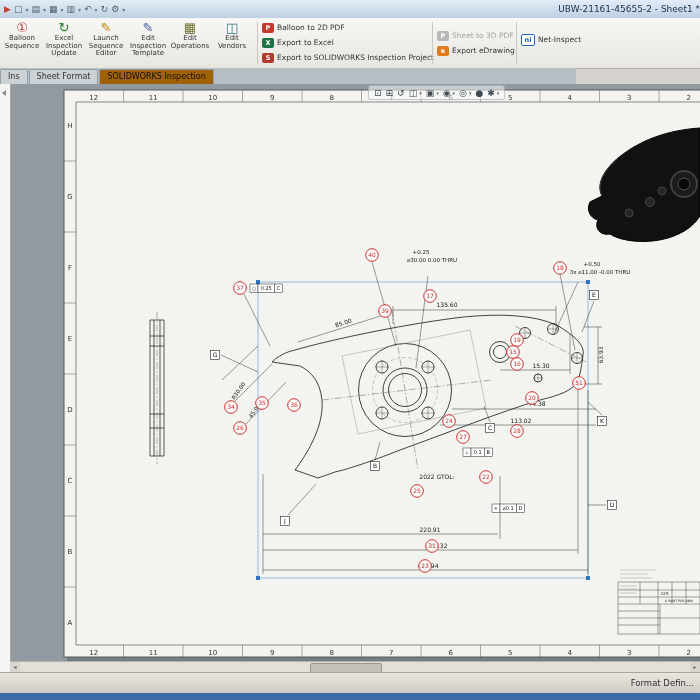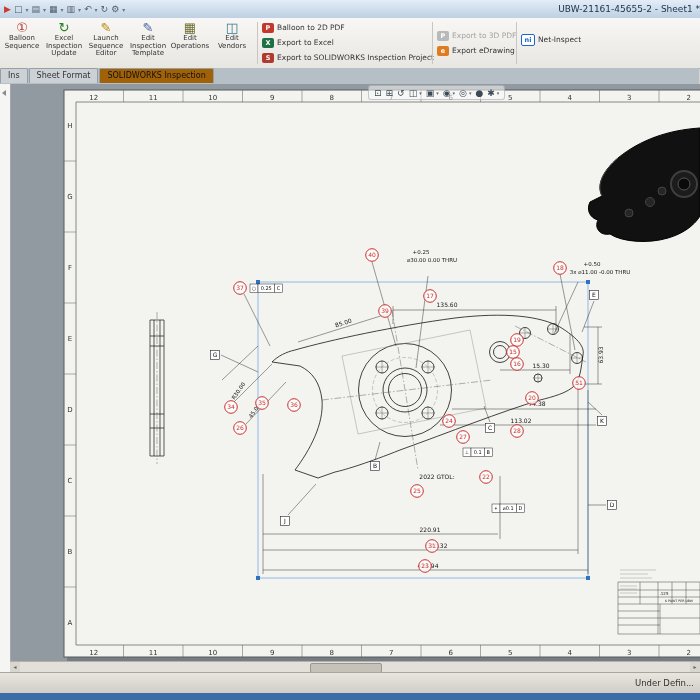--- a/index.html
+++ b/index.html
@@ -24,22 +24,22 @@
   .ricon{font-size:13px;line-height:15px;}
   .vdiv{position:absolute;top:4px;bottom:4px;width:1px;background:#c9c6c0;}
   .xcol{position:absolute;}
   .xrow{display:flex;align-items:center;height:15px;font-size:7.5px;color:#333;gap:3px;
     white-space:nowrap;cursor:default;}
   .xrow.disabled{color:#a3a3a3;}
   .xicon{min-width:10px;height:10px;border-radius:2px;font-size:6.5px;font-weight:bold;
     display:flex;align-items:center;justify-content:center;padding:0 1px;}
 
   
-  .tabrow{position:absolute;left:0;top:68px;width:699px;height:16px;background:#b7bfc6;
-    border-bottom:1px solid #8f979e;display:flex;align-items:flex-start;}
+  .tabrow{position:absolute;left:0;top:68px;width:576px;height:16px;background:#b7bfc6;
+    border-bottom:1px solid #8f979e;display:flex;align-items:center;}
   .tab{height:14px;padding:0 7px;font-size:8px;line-height:14px;background:#ccd1d5;
     border:1px solid #979fa6;border-bottom:none;color:#333;margin-right:1px;
     border-radius:2px 2px 0 0;white-space:nowrap;cursor:default;}
   .tab.active{background:#a16207;color:#111;}
 
   
   .gfx{position:absolute;left:0;top:84px;width:700px;height:588px;background:#919aa1;overflow:hidden;}
   .panel-strip{position:absolute;left:0;top:0;width:10px;height:100%;
     background:#f5f5f4;border-right:1px solid #a7a7a7;}
   .panel-strip .tri{position:absolute;left:2px;top:6px;width:0;height:0;
@@ -136,21 +136,21 @@
         </div>
         <div class="xrow">
           <span class="xicon" style="background: rgb(176, 58, 46); color: rgb(255, 255, 255);">S</span>
           <span>Export to SOLIDWORKS Inspection Project</span>
         </div>
       </div>
     <div class="vdiv" style="left:432px"></div>
     <div id="xcol2" class="xcol" style="left:437px;top:10px">
         <div class="xrow disabled">
           <span class="xicon" style="background: rgb(185, 185, 185); color: rgb(255, 255, 255);">P</span>
-          <span>Export to 3D PDF</span>
+          <span>Sheet to 3D PDF</span>
         </div>
         <div class="xrow">
           <span class="xicon" style="background: rgb(224, 123, 32); color: rgb(255, 255, 255);">e</span>
           <span>Export eDrawing</span>
         </div>
       </div>
     <div class="vdiv" style="left:516px"></div>
     <div id="xcol3" class="xcol" style="left:521px;top:14px">
         <div class="xrow">
           <span class="xicon" style="background: rgb(255, 255, 255); color: rgb(26, 102, 204); border: 1px solid rgb(26, 102, 204);">ni</span>
@@ -495,16 +495,16 @@
       </div>
 
     <div class="hscroll">
       <div class="harrow" style="left:0">◂</div>
       <div class="hthumb"></div>
       <div class="harrow" style="right:0">▸</div>
     </div>
   </div>
 
   <div class="statusbar">
-    <span class="status-text">Under Defin...</span>
+    <span class="status-text">Format Defin...</span>
   </div>
   <div class="winborder"></div>
 </div>
 
 </body></html>

